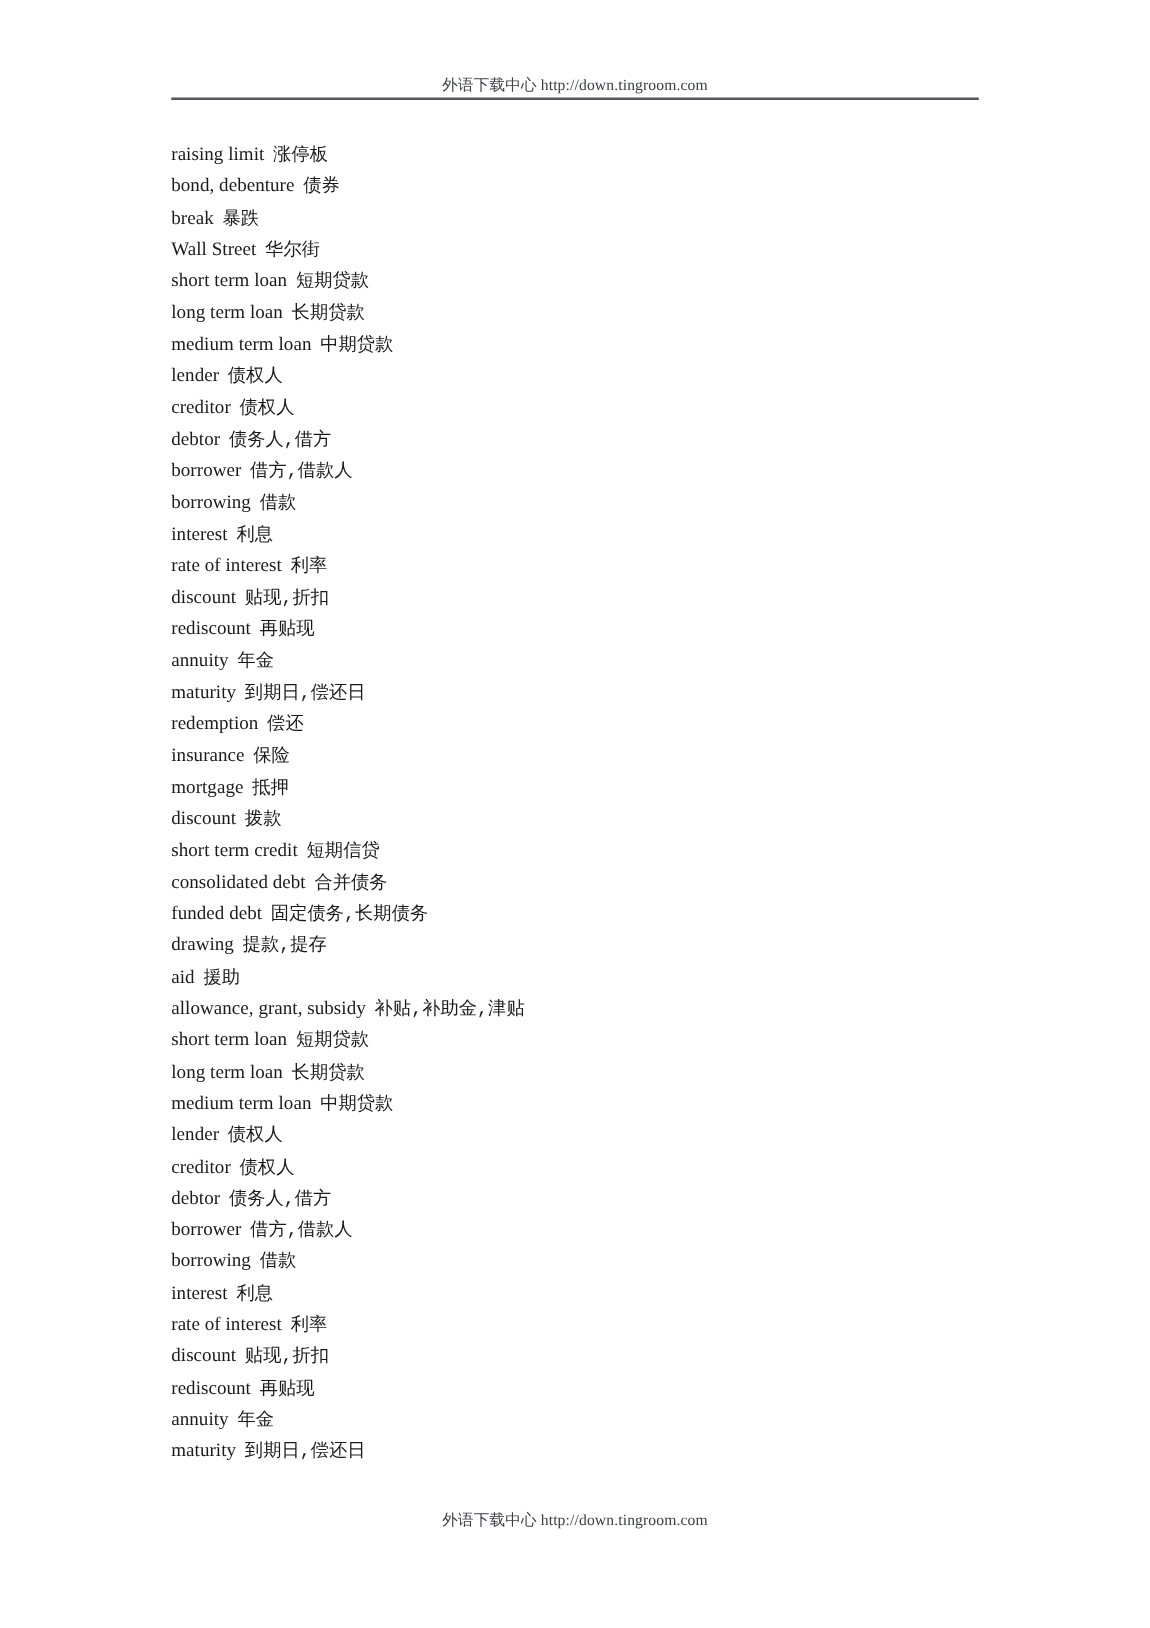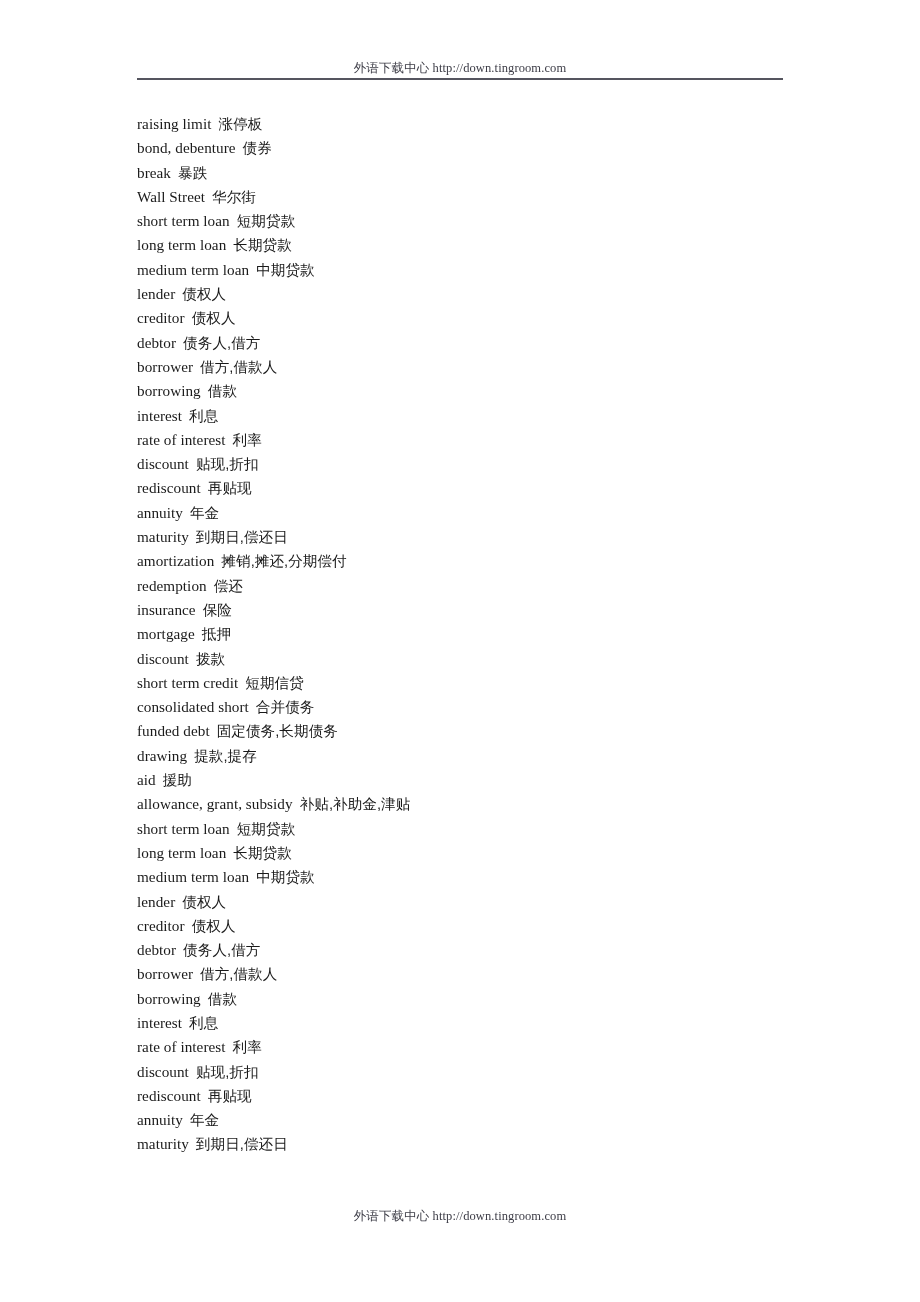--- a/index.html
+++ b/index.html
@@ -63,21 +63,21 @@
     letter-spacing: 0.05px;
   }
   .term-en {
     font-family: Liberation Serif, serif;
   }
   .term-gap {
     display: inline-block;
     width: 7px;
   }
   .term-zh {
-    font-family: Liberation Sans, sans-serif;
+    font-family: Liberation Mono, monospace;
     font-size: 14.6px;
   }
 
   
   .page-footer {
     position: absolute;
     left: 137px;
     top: 1208px;
     width: 646px;
   }
@@ -114,27 +114,26 @@
       <div class="vocab-entry"><span class="term-en">creditor</span><span class="term-gap"></span><span class="term-zh">债权人</span></div>
       <div class="vocab-entry"><span class="term-en">debtor</span><span class="term-gap"></span><span class="term-zh">债务人,借方</span></div>
       <div class="vocab-entry"><span class="term-en">borrower</span><span class="term-gap"></span><span class="term-zh">借方,借款人</span></div>
       <div class="vocab-entry"><span class="term-en">borrowing</span><span class="term-gap"></span><span class="term-zh">借款</span></div>
       <div class="vocab-entry"><span class="term-en">interest</span><span class="term-gap"></span><span class="term-zh">利息</span></div>
       <div class="vocab-entry"><span class="term-en">rate of interest</span><span class="term-gap"></span><span class="term-zh">利率</span></div>
       <div class="vocab-entry"><span class="term-en">discount</span><span class="term-gap"></span><span class="term-zh">贴现,折扣</span></div>
       <div class="vocab-entry"><span class="term-en">rediscount</span><span class="term-gap"></span><span class="term-zh">再贴现</span></div>
       <div class="vocab-entry"><span class="term-en">annuity</span><span class="term-gap"></span><span class="term-zh">年金</span></div>
       <div class="vocab-entry"><span class="term-en">maturity</span><span class="term-gap"></span><span class="term-zh">到期日,偿还日</span></div>
-      <div class="vocab-entry"><span class="term-en">amortization</span><span class="term-gap"></span><span class="term-zh">摊销,摊还,分期偿付</span></div>
       <div class="vocab-entry"><span class="term-en">redemption</span><span class="term-gap"></span><span class="term-zh">偿还</span></div>
       <div class="vocab-entry"><span class="term-en">insurance</span><span class="term-gap"></span><span class="term-zh">保险</span></div>
       <div class="vocab-entry"><span class="term-en">mortgage</span><span class="term-gap"></span><span class="term-zh">抵押</span></div>
       <div class="vocab-entry"><span class="term-en">discount</span><span class="term-gap"></span><span class="term-zh">拨款</span></div>
       <div class="vocab-entry"><span class="term-en">short term credit</span><span class="term-gap"></span><span class="term-zh">短期信贷</span></div>
-      <div class="vocab-entry"><span class="term-en">consolidated short</span><span class="term-gap"></span><span class="term-zh">合并债务</span></div>
+      <div class="vocab-entry"><span class="term-en">consolidated debt</span><span class="term-gap"></span><span class="term-zh">合并债务</span></div>
       <div class="vocab-entry"><span class="term-en">funded debt</span><span class="term-gap"></span><span class="term-zh">固定债务,长期债务</span></div>
       <div class="vocab-entry"><span class="term-en">drawing</span><span class="term-gap"></span><span class="term-zh">提款,提存</span></div>
       <div class="vocab-entry"><span class="term-en">aid</span><span class="term-gap"></span><span class="term-zh">援助</span></div>
       <div class="vocab-entry"><span class="term-en">allowance, grant, subsidy</span><span class="term-gap"></span><span class="term-zh">补贴,补助金,津贴</span></div>
       <div class="vocab-entry"><span class="term-en">short term loan</span><span class="term-gap"></span><span class="term-zh">短期贷款</span></div>
       <div class="vocab-entry"><span class="term-en">long term loan</span><span class="term-gap"></span><span class="term-zh">长期贷款</span></div>
       <div class="vocab-entry"><span class="term-en">medium term loan</span><span class="term-gap"></span><span class="term-zh">中期贷款</span></div>
       <div class="vocab-entry"><span class="term-en">lender</span><span class="term-gap"></span><span class="term-zh">债权人</span></div>
       <div class="vocab-entry"><span class="term-en">creditor</span><span class="term-gap"></span><span class="term-zh">债权人</span></div>
       <div class="vocab-entry"><span class="term-en">debtor</span><span class="term-gap"></span><span class="term-zh">债务人,借方</span></div>

